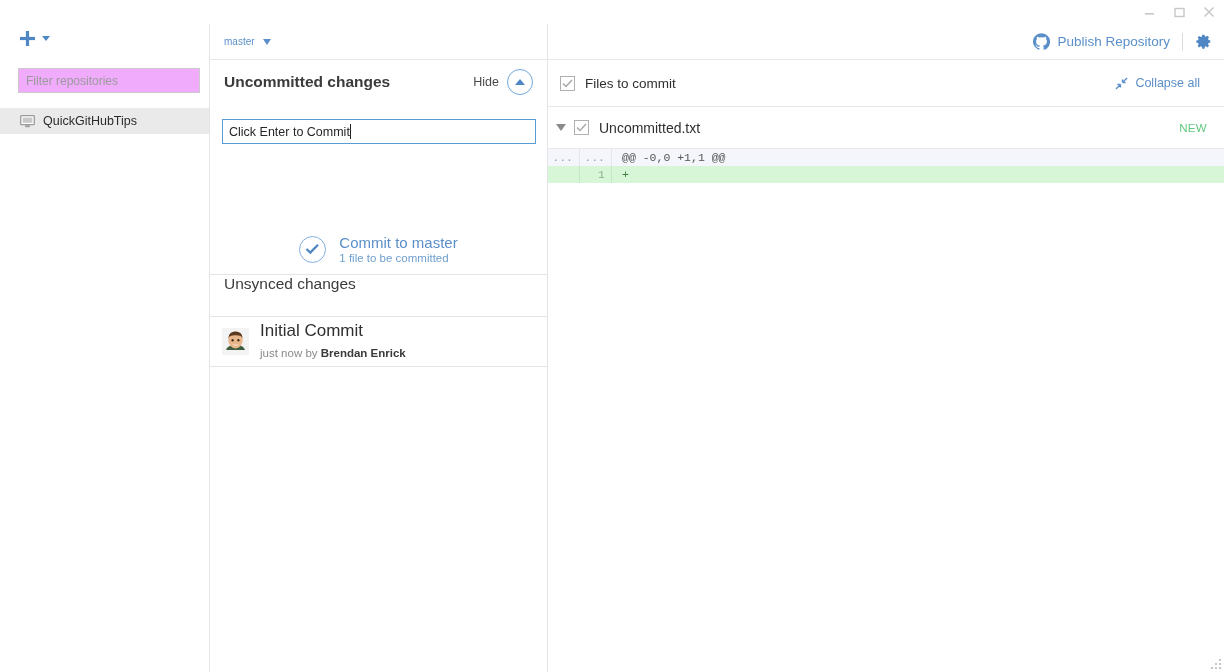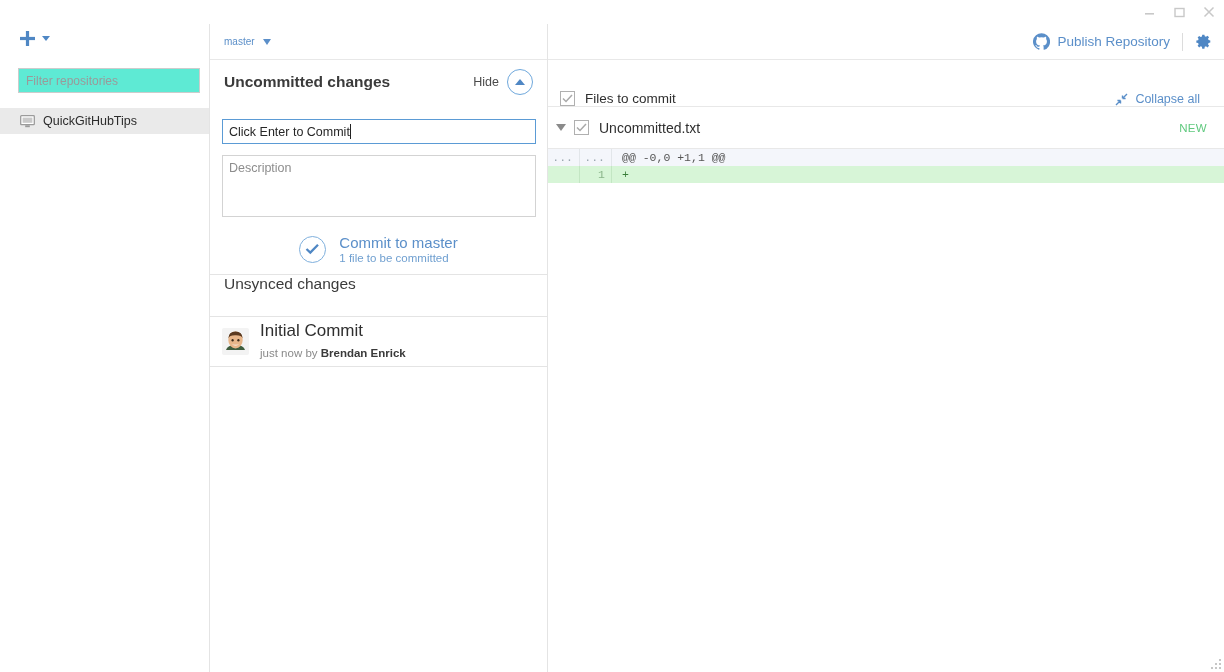--- a/index.html
+++ b/index.html
@@ -35,21 +35,21 @@
     background: #ffffff;
     border-right: 1px solid #e4e4e4;
   }
   .add-row { position: absolute; left: 18px; top: 5px; display:flex; align-items:center; gap:5px; }
   .plus-icon { color:#4f87c4; display:block; }
   .caret-small { width:0;height:0;border-left:4px solid transparent;border-right:4px solid transparent;border-top:5px solid #4f87c4; }
 
   .filter-input {
     position: absolute; left: 18px; top: 44px;
     width: 182px; height: 25px;
-    border: 1px solid #cccccc; background:#5eead4;
+    border: 1px solid #cccccc; background:#f0abfc;
     font-size: 12px; color:#333; padding: 0 7px;
     font-family: "Liberation Sans", sans-serif;
     outline: none;
   }
   .filter-input::placeholder { color:#9a9a9a; }
 
   .repo-item {
     position: absolute; left: 0; top: 84px; width: 209px; height: 26px;
     display: flex; align-items: center; gap: 8px;
     padding-left: 20px;
@@ -150,21 +150,21 @@
     display:flex; align-items:center; justify-content:flex-end;
     padding-right: 12px; gap: 0;
     border-bottom: 1px solid #e8e8e8;
   }
   .publish-btn { display:flex; align-items:center; gap: 7px; color:#5b8fc9; font-size: 13.5px; }
   .divider-v { width:1px; height:18px; background:#dcdcdc; margin: 0 12px; }
   .gear { color:#4f87c4; display:block; }
 
   .files-header {
     position: absolute; left: 0; top: 36px; width: 676px; height: 47px;
-    display:flex; align-items:flex-end; padding-left: 12px;
+    display:flex; align-items:center; padding-left: 12px;
     border-bottom: 1px solid #e8e8e8;
   }
   .cb {
     width: 15px; height: 15px; border: 1px solid #b0b0b0; background:#fff;
     display:flex; align-items:center; justify-content:center; flex:none;
   }
   .files-label { font-size: 13.5px; color:#2f2f2f; margin-left: 10px; }
   .collapse-all { margin-left:auto; margin-right: 24px; display:flex; align-items:center; gap:7px; color:#5b8fc9; font-size: 12.5px; }
 
   .file-row {
@@ -254,21 +254,20 @@
           <span class="chev-up"></span>
         </span>
       </span>
     </div>
 
     <div style="position:absolute;left:12px;top:95px;width:377px;height:25px;padding-left:8px;">
       <input class="summary-input" style="left: 0px; top: 0px; position: absolute;" id="summary-field" placeholder="Summary" value="Click Enter to Commit">
       <span class="caret-text" id="text-caret" style="left: 127.859px; top: 5px;"></span>
     </div>
 
-    <textarea class="desc-input" placeholder="Description" style=""></textarea>
 
     <div class="commit-block">
       <span class="commit-check">
         <svg width="15" height="12" viewBox="0 0 15 12">
             <path d="M1.5 6 L5.3 9.6 L13 1.8" stroke="#4f87c4" stroke-width="2.3" fill="none"></path>
           </svg>
       </span>
       <span class="commit-texts">
         <span class="commit-main">Commit to master</span>
         <span class="commit-sub">1 file to be committed</span>

